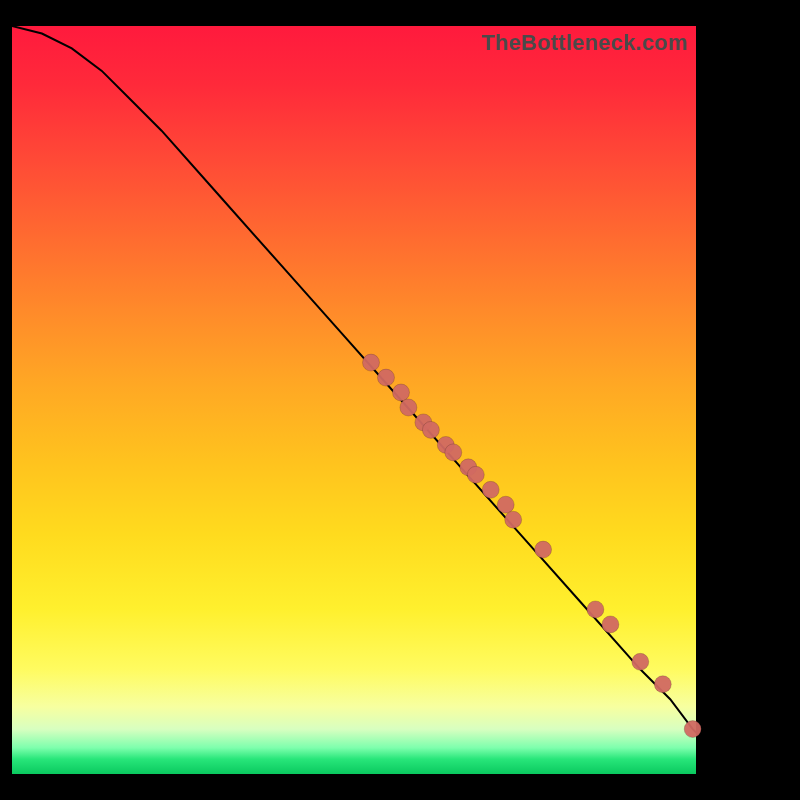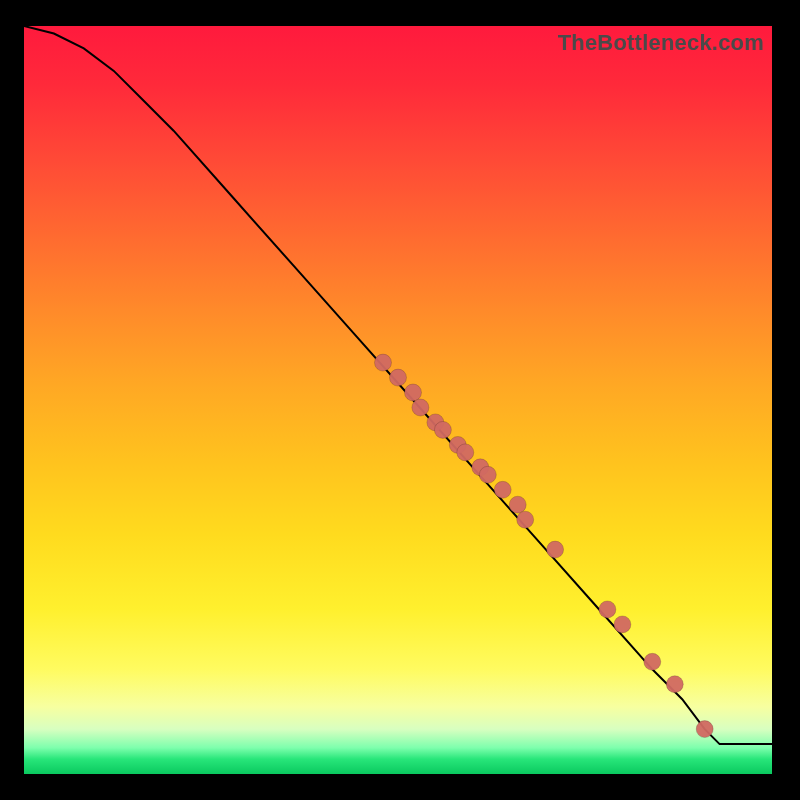--- a/index.html
+++ b/index.html
@@ -12,23 +12,23 @@
     font-family: Arial, Helvetica, sans-serif;
   }
   .frame {
     position: relative;
     width: 800px;
     height: 800px;
     background: #000;
   }
   .plot-area {
     position: absolute;
-    left: 24px;
+    left: 12px;
     top: 26px;
-    width: 748px;
+    width: 684px;
     height: 748px;
     
     background: linear-gradient(
       to bottom,
       #ff1a3d 0%,
       #ff2a3a 8%,
       #ff4a36 18%,
       #ff6a30 28%,
       #ff8a2a 38%,
       #ffa824 48%,

